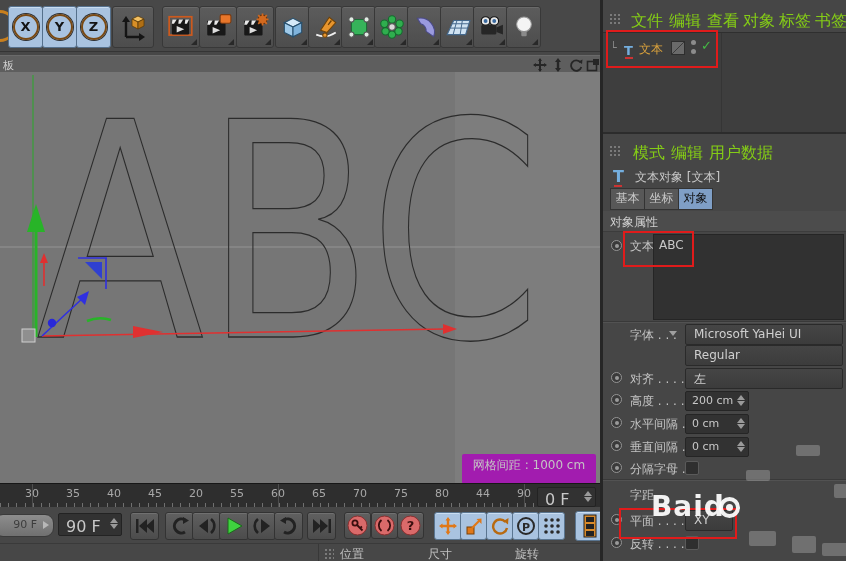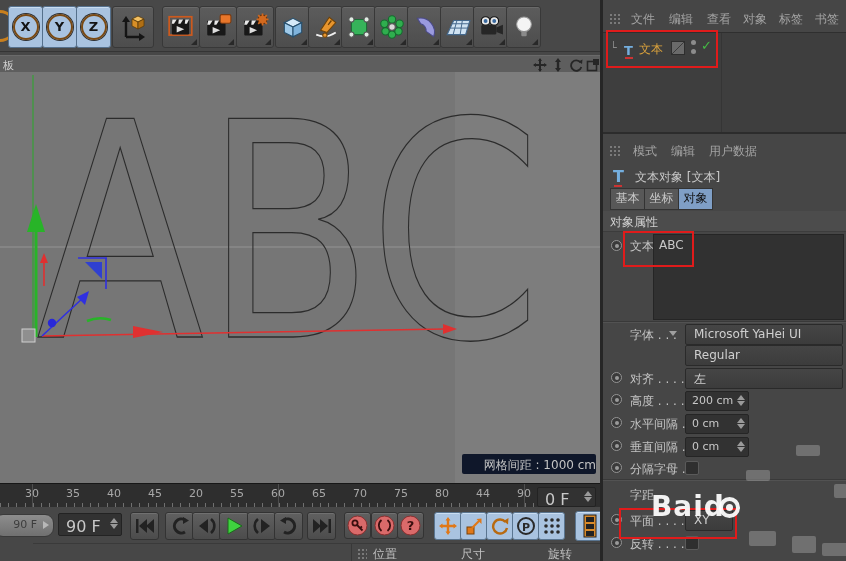--- a/index.html
+++ b/index.html
@@ -17,22 +17,22 @@
   .tb.sub::after{content:"";position:absolute;right:2px;bottom:2px;
       border-left:6px solid transparent;border-bottom:6px solid #282828;}
   .xyz{width:22px;height:22px;border-radius:50%;border:2px solid #7a4a14;box-shadow:0 0 0 1px #2e2e2e;
        color:#141414;font-weight:bold;font-size:13px;line-height:22px;text-align:center;}
   
   #vp-header{left:0;top:55px;width:600px;height:17px;background:#5e5e5e;border-top:1px solid #6a6a6a;
              font-size:11px;color:#d2d2d2;}
   #vp-title{left:3px;top:2px;}
   .vpc{top:2px;width:15px;height:13px;cursor:pointer;}
   #viewport{left:0;top:72px;width:600px;height:411px;}
-  #grid-label{left:462px;top:454px;width:134px;height:20px;background:#0f172a;border-radius:2px;
-              font-size:12px;color:#c4c4c4;text-align:right;line-height:22px;}
+  #grid-label{left:462px;top:454px;width:134px;height:30px;background:#a21caf;border-radius:2px;
+              font-size:12px;color:#c4c4c4;text-align:center;line-height:22px;}
   
   #ruler{left:0;top:483px;width:600px;height:24px;background:#2e2e2e;border-top:1px solid #171717;
          border-bottom:1px solid #171717;overflow:hidden;}
   #ruler::after{content:"";position:absolute;left:0;bottom:1px;width:536px;height:4px;
          background:repeating-linear-gradient(to right,#707070 0 1px,transparent 1px 8.2px);}
   .tick{position:absolute;top:3px;transform:translateX(-50%);font-size:11px;color:#a8a8a8;}
   .majorline{position:absolute;top:0;width:1px;height:24px;background:#4e4e4e;}
   .numbox{background:#323232;border:1px solid #232323;border-radius:2px;font-size:16px;color:#c8c8c8;}
   .numbox .val{position:absolute;left:7px;top:2px;}
   .spin{position:absolute;right:2px;top:2px;width:9px;}
@@ -44,25 +44,25 @@
   .pb{position:absolute;top:5px;width:27px;height:26px;border:1px solid #333;border-radius:3px;
       background:linear-gradient(#606060,#4c4c4c);box-shadow:inset 0 1px 0 #707070;
       display:flex;align-items:center;justify-content:center;}
   .pb.blue{background:#a9c3e0;box-shadow:inset 0 1px 0 #cadef2;border-color:#5a7590;}
   #range-end{left:-6px;top:7px;width:58px;height:21px;border-radius:9px;border:1px solid #3a3a3a;
       background:linear-gradient(#8d8d8d,#707070);font-size:11px;color:#3d3d3d;}
   #range-end .val{position:absolute;right:16px;top:3px;}
   #range-end .arr{position:absolute;right:4px;top:6px;width:0;height:0;
       border-top:4px solid transparent;border-bottom:4px solid transparent;border-left:6px solid #b8b8b8;}
   
-  #coordbar{left:0;top:543px;width:600px;height:18px;background:#474747;border-top:1px solid #3a3a3a;font-size:12px;color:#c0c0c0;margin-left:33px;}
+  #coordbar{left:0;top:543px;width:600px;height:18px;background:#474747;border-top:1px solid #3a3a3a;font-size:12px;color:#c0c0c0;}
   .grip{background-image:radial-gradient(#7a7a7a 1px,transparent 1.2px);background-size:4px 4px;}
   
   #rpanel{left:600px;top:0;width:246px;height:561px;background:#464646;border-left:3px solid #262626;}
-  .menu-item{position:absolute;font-size:12px;color:#a3a3a3;cursor:pointer;}
+  .menu-item{position:absolute;font-size:16px;color:#84cc16;cursor:pointer;}
   #om-body{left:0;top:32px;width:246px;height:100px;background:#3e3e3e;border-top:1px solid #2f2f2f;}
   .redbox{border:2px solid #e01b1b;background:transparent;z-index:40;}
   .t-icon{color:#74aede;font-weight:bold;font-size:13px;position:relative;}
   .t-icon::before{content:"T";}
   .t-icon::after{content:"";position:absolute;left:1px;bottom:-1px;width:8px;height:2px;background:#c33;}
   .tab{position:absolute;top:0;width:33px;height:20px;background:#585858;border:1px solid #333;
        font-size:12px;color:#c8c8c8;text-align:center;line-height:19px;}
   .tab.active{background:#7f9fc6;color:#101010;}
   .radio{position:absolute;width:9px;height:9px;border-radius:50%;border:1px solid #949494;background:#3a3a3a;}
   .radio::after{content:"";position:absolute;left:2.5px;top:2.5px;width:4px;height:4px;border-radius:50%;background:#9a9a9a;}

